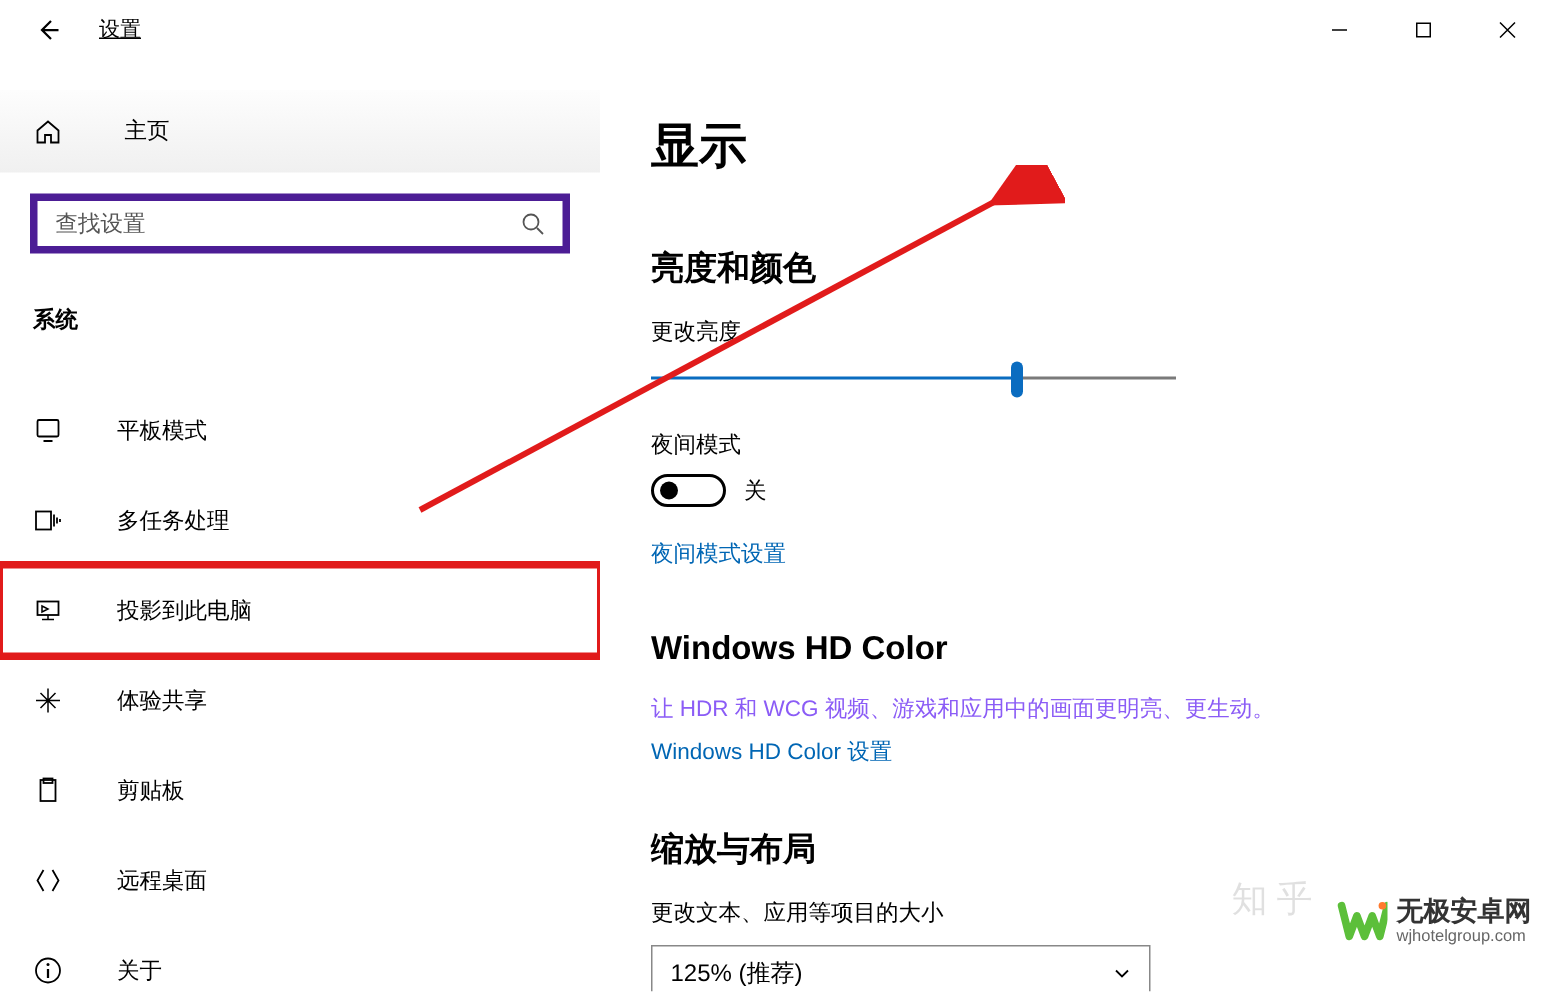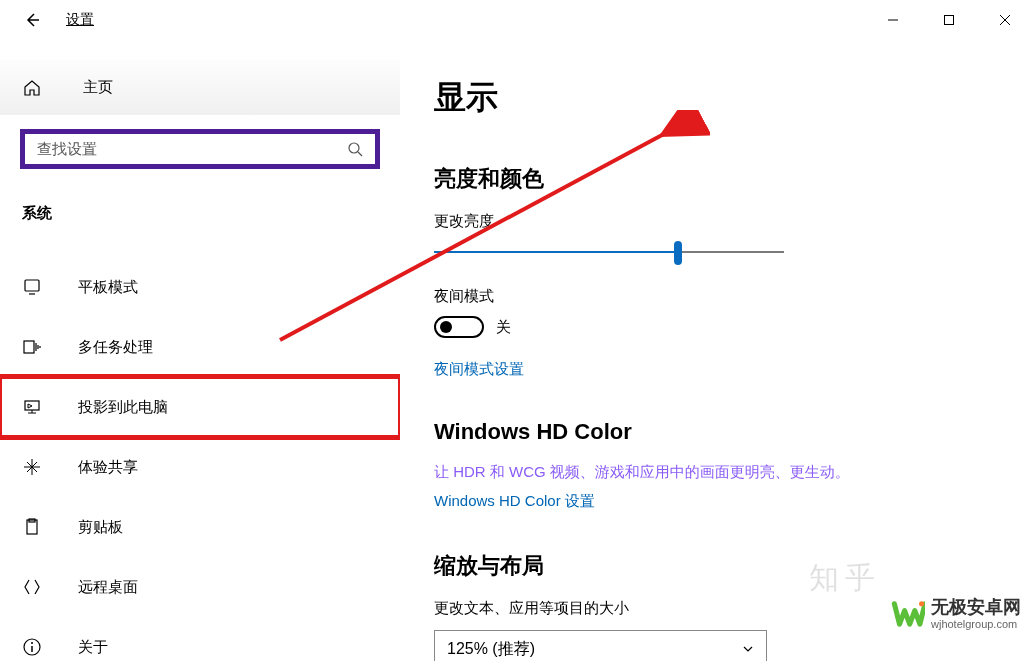--- a/index.html
+++ b/index.html
@@ -126,22 +126,22 @@
   .toggle-label { font-size: 15px; }
   .link { color: #0066b4; font-size: 15px; cursor: pointer; margin-bottom: 40px; display: inline-block; }
   .desc { font-size: 15px; color: #8b5cf6; margin-bottom: 10px; }
   .dropdown {
     width: 333px; height: 38px;
     border: 1px solid #888;
     display: flex; align-items: center; justify-content: space-between;
     padding: 0 12px; cursor: pointer; margin-top: 12px;
   }
   .watermark1 {
-    position: absolute; right: 152px; bottom: 62px;
-    font-size: 30px; color: rgba(0,0,0,0.12);
+    position: absolute; right: 152px; bottom: 46px;
+    font-size: 24px; color: rgba(0,0,0,0.12);
     letter-spacing: 6px;
     font-family: "SimSun", serif;
     pointer-events: none;
   }
   .watermark-logo {
     position: absolute; right: 12px; bottom: 30px;
     display: flex; align-items: center;
     pointer-events: none;
   }
   .watermark-logo .w-icon {

